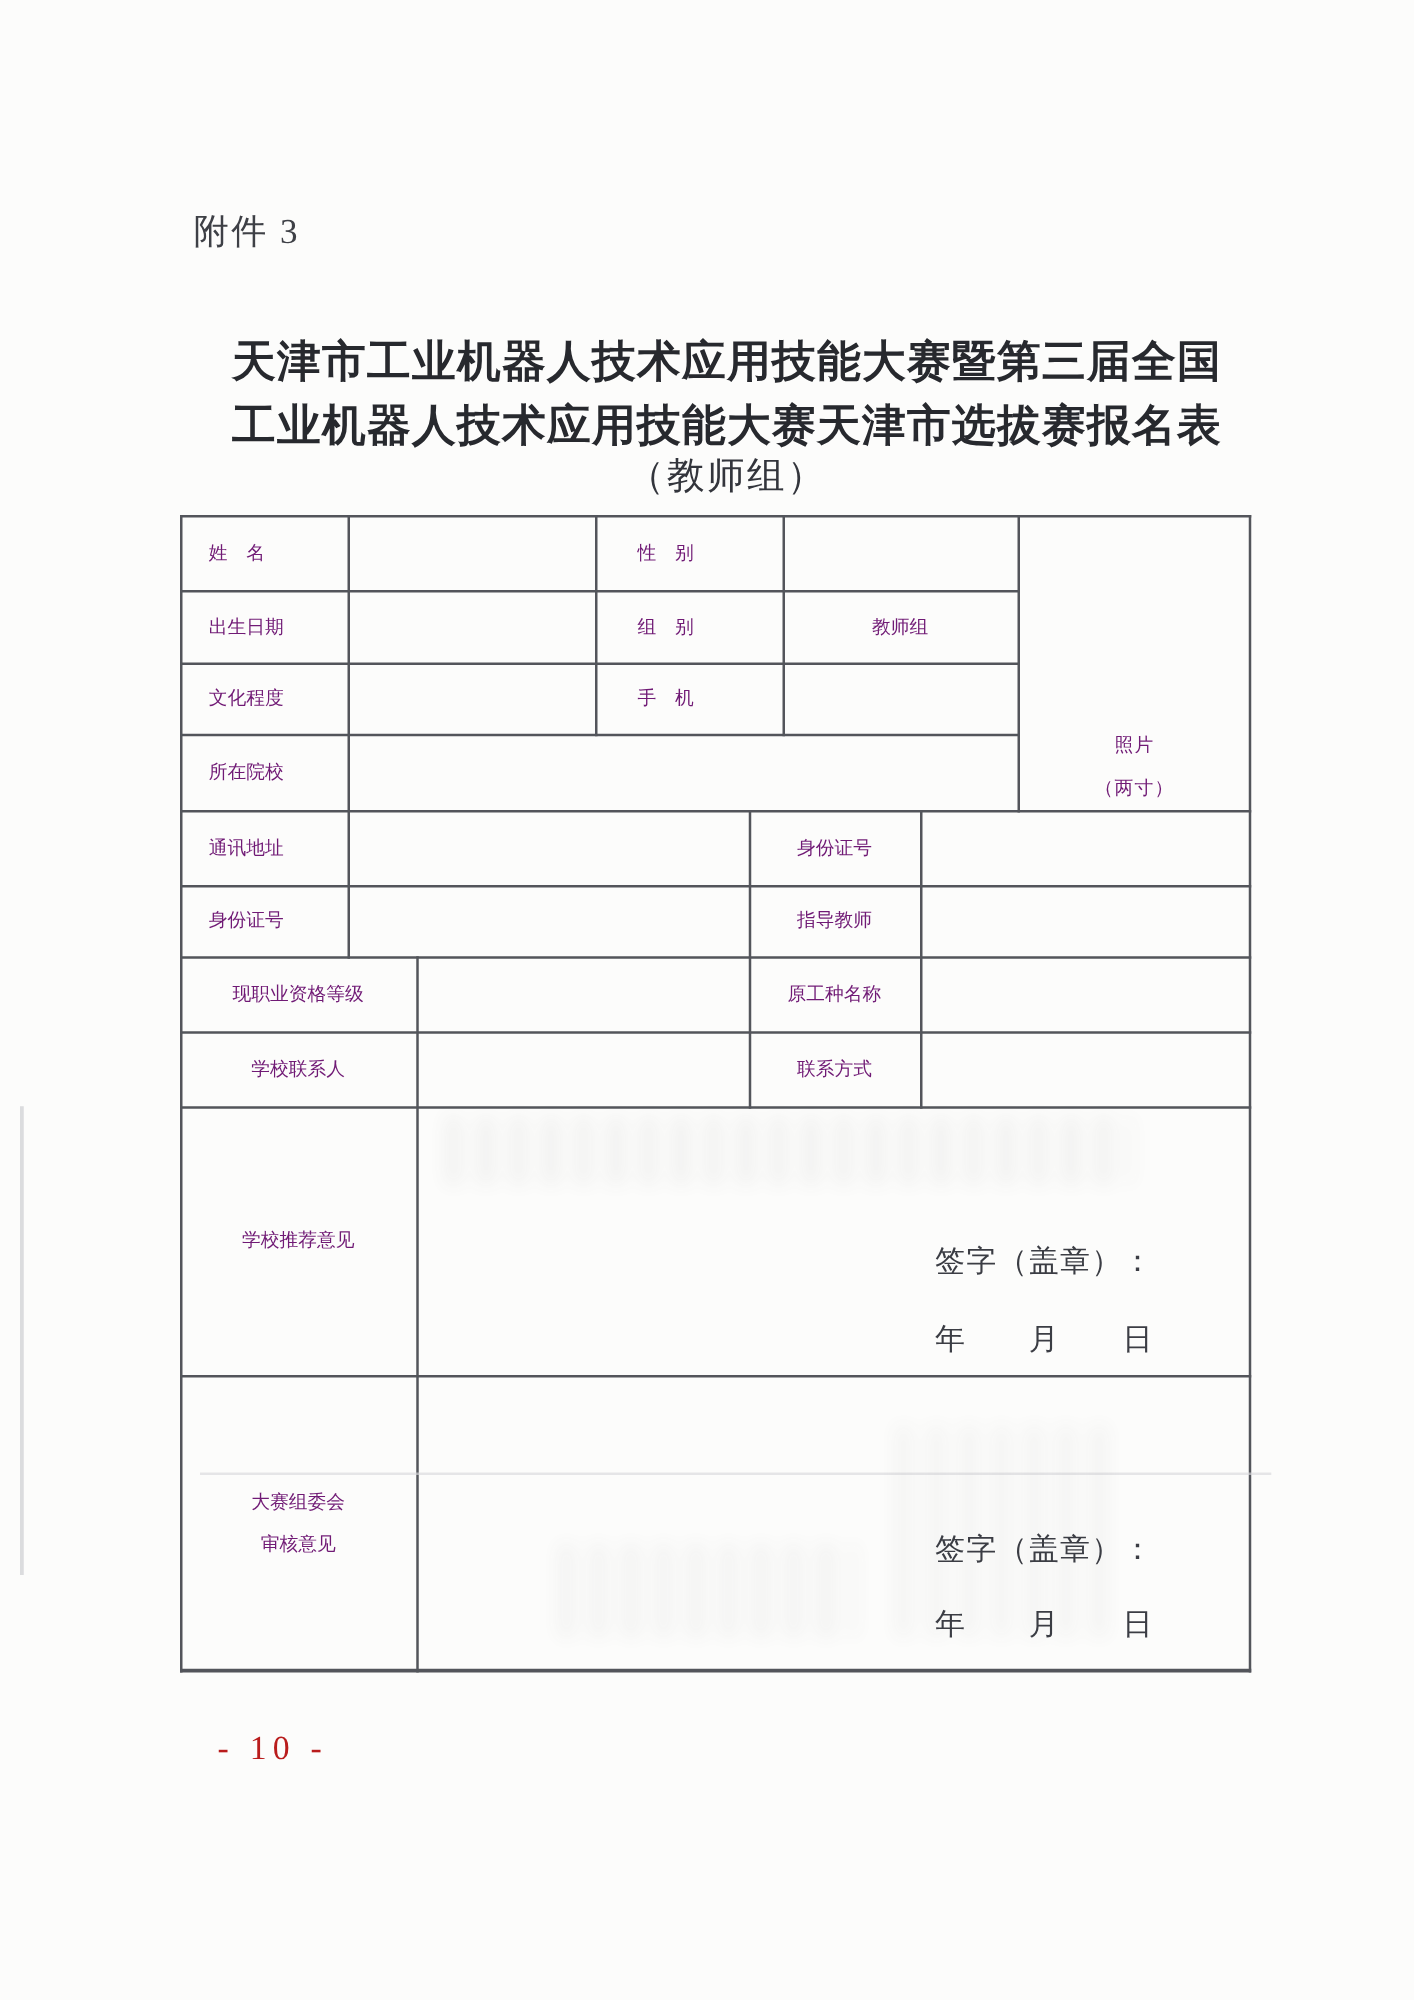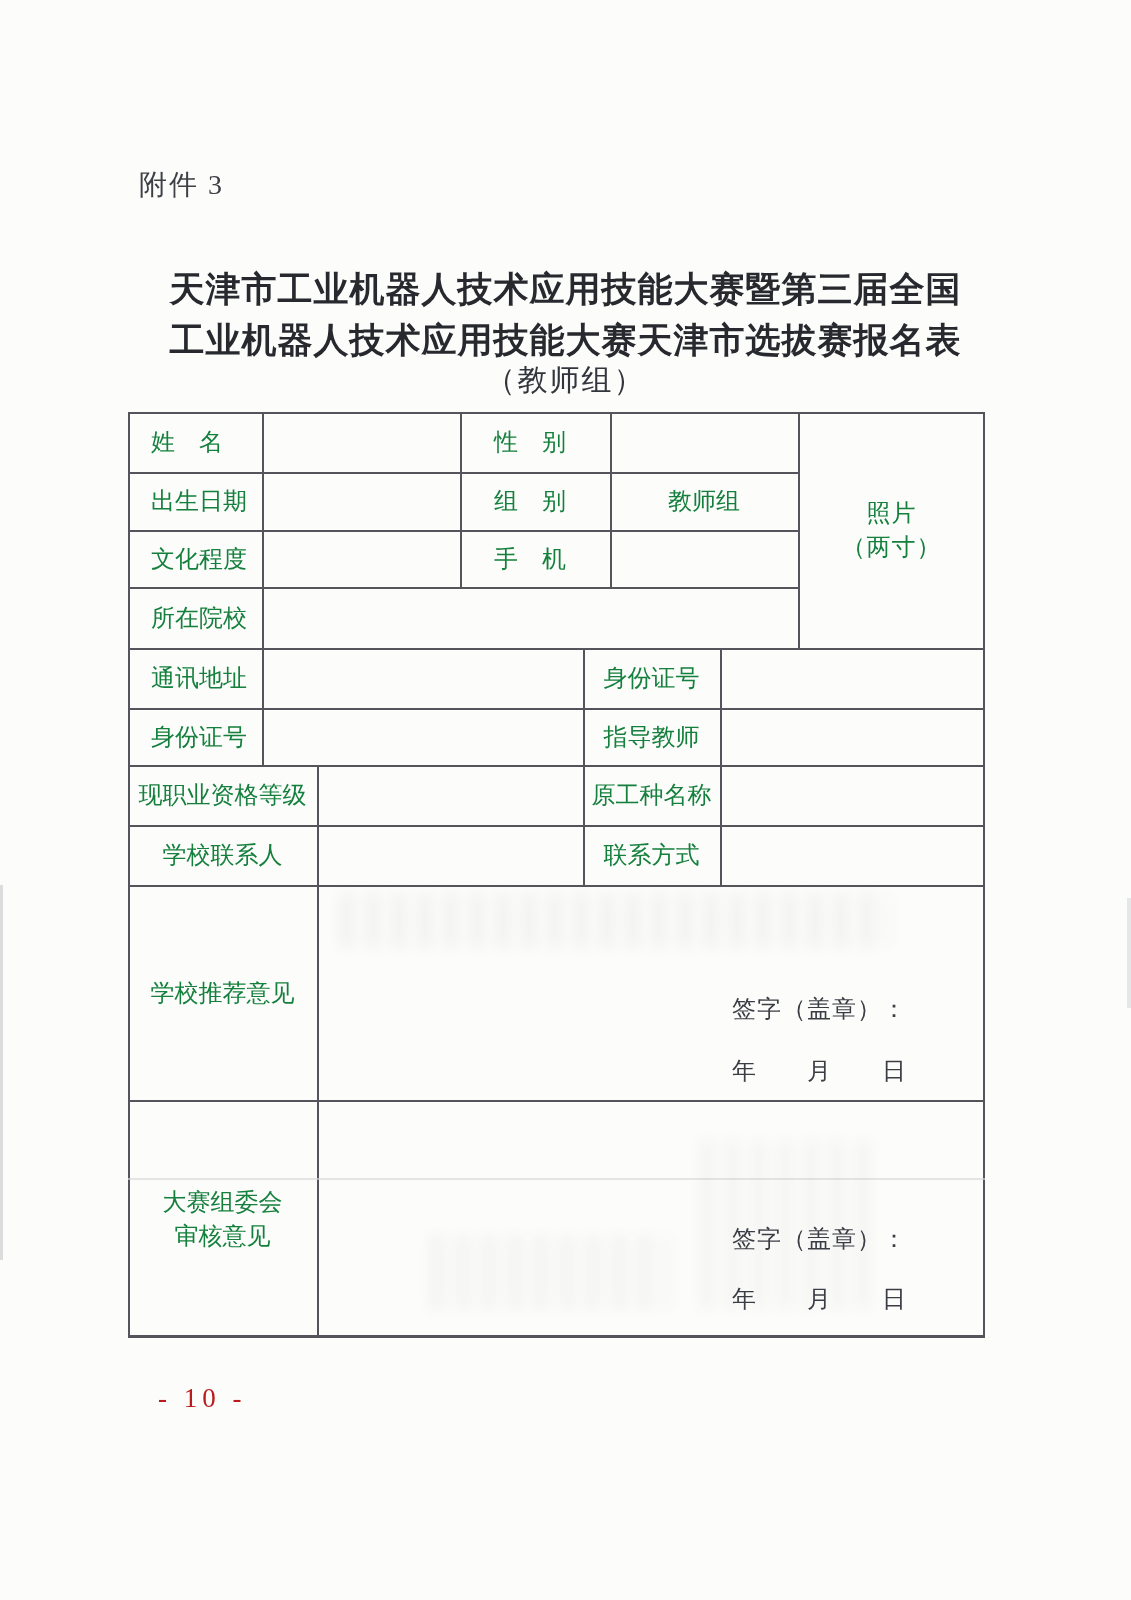--- a/index.html
+++ b/index.html
@@ -2,41 +2,41 @@
 <html><head>
 <meta charset="utf-8">
 <style>
   html,body{margin:0;padding:0;}
   body{
     width:1131px;height:1600px;position:relative;overflow:hidden;
     background:#fcfcfb;
     font-family:"Liberation Serif","DejaVu Serif",serif;
     color:#3b3d44;
   }
-  .abs{position:absolute;}
+  .abs{position:absolute;margin-left:16px;}
   
   .attachment{left:139px;top:166px;font-size:28px;letter-spacing:2px;color:#3e4046;}
   .title-line{left:0;width:1131px;text-align:center;
     font-family:"Liberation Sans","DejaVu Sans",sans-serif;
     font-weight:700;font-size:35px;letter-spacing:1px;color:#27292e;}
   .title-1{top:266px;}
   .title-2{top:317px;}
   .subtitle{left:0;top:360px;width:1131px;text-align:center;
     font-size:30px;color:#33353c;letter-spacing:2px;}
   
   .form-table{left:128px;top:412px;width:857px;height:926px;}
   .hline,.vline{position:absolute;background:#53555b;}
   .hline{height:2px;}
   .vline{width:2px;}
   
-  .cell{position:absolute;display:flex;align-items:center;font-size:24px;color:#15803d;box-sizing:border-box;}
+  .cell{position:absolute;display:flex;align-items:center;font-size:15px;color:#701a75;box-sizing:border-box;}
   .pl23{padding-left:23px;}
   .pl34{padding-left:34px;}
   .center{justify-content:center;}
-  .photo-cell{flex-direction:column;justify-content:center;line-height:34px;letter-spacing:1px;}
+  .photo-cell{flex-direction:column;justify-content:flex-end;line-height:34px;letter-spacing:1px;}
   .two-line{flex-direction:column;justify-content:center;line-height:34px;}
   .sig{position:absolute;font-size:24px;color:#3b3d44;letter-spacing:1px;white-space:pre;}
   
   .page-number{left:158px;top:1383px;font-size:27px;letter-spacing:5px;color:#b91c1c;}
   
   .edge-streak{background:#b9bcc2;opacity:.5;}
   .fold-line{background:#d8d9dc;opacity:.65;height:2px;}
   .bleed{filter:blur(7px);opacity:.06;background:
     repeating-linear-gradient(90deg,#555 0 14px,transparent 14px 26px);}
 </style>

